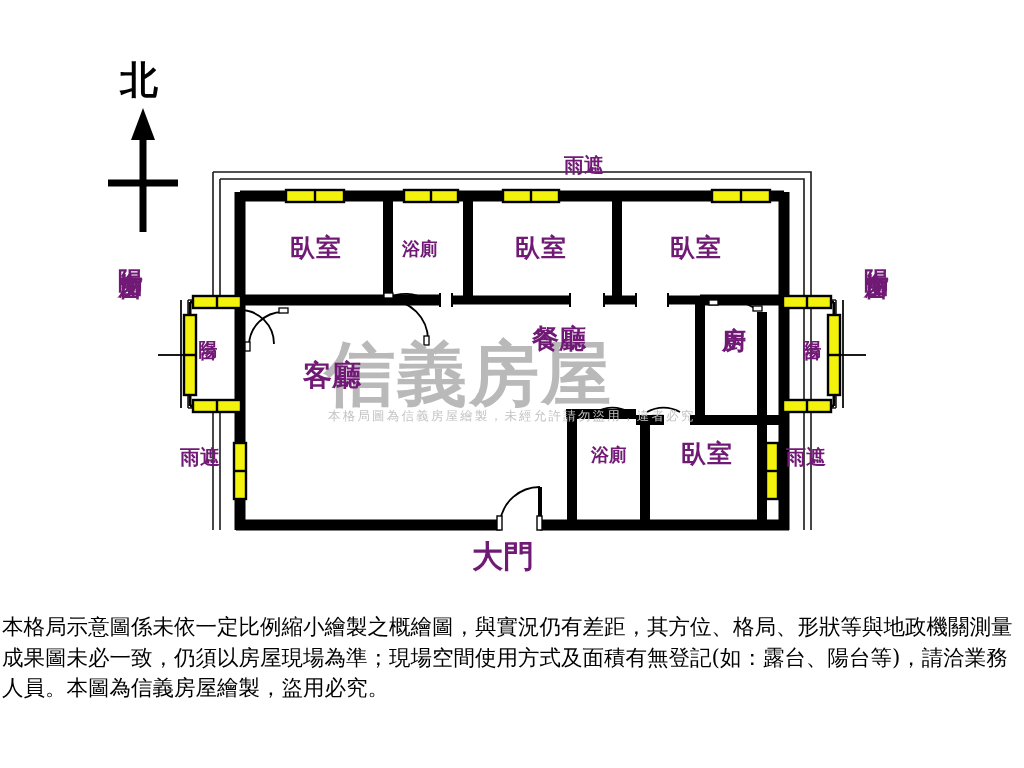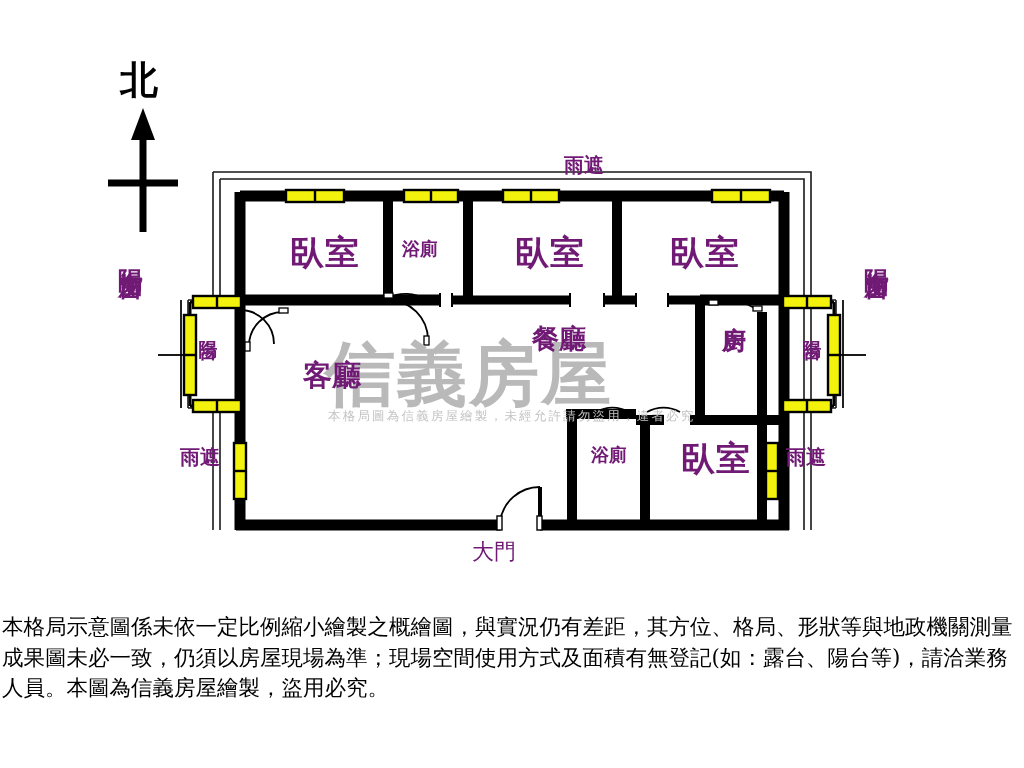--- a/index.html
+++ b/index.html
@@ -28,35 +28,35 @@
   }
   
   .lbl {
     position: absolute;
     font-family: "DejaVu Sans", "Liberation Sans", sans-serif;
     color: #701a75;
     white-space: nowrap;
     line-height: 1.05;
     font-weight: 700;
   }
-  .room-lbl { font-size: 34px; letter-spacing: 1px; }
+  .room-lbl { font-size: 25px; letter-spacing: 1px; }
   .room-lbl-sm { font-size: 18px; letter-spacing: 0px; }
   .side-lbl { font-size: 25px; letter-spacing: 1px; }
   .vert {
     writing-mode: vertical-rl;
     text-orientation: upright;
     line-height: 1.0;
   }
   .compass-char {
     position: absolute;
     font-size: 38px;
     font-weight: 700;
     color: #000;
   }
-  .door-lbl { font-size: 22px; font-weight: 400; }
+  .door-lbl { font-size: 31px; font-weight: 700; }
   
   #disclaimer {
     position: absolute;
     left: 2px;
     top: 612px;
     width: 1018px;
     font-size: 21.5px;
     line-height: 1.42;
     color: #000;
     font-family: "DejaVu Serif", "Liberation Serif", serif;

